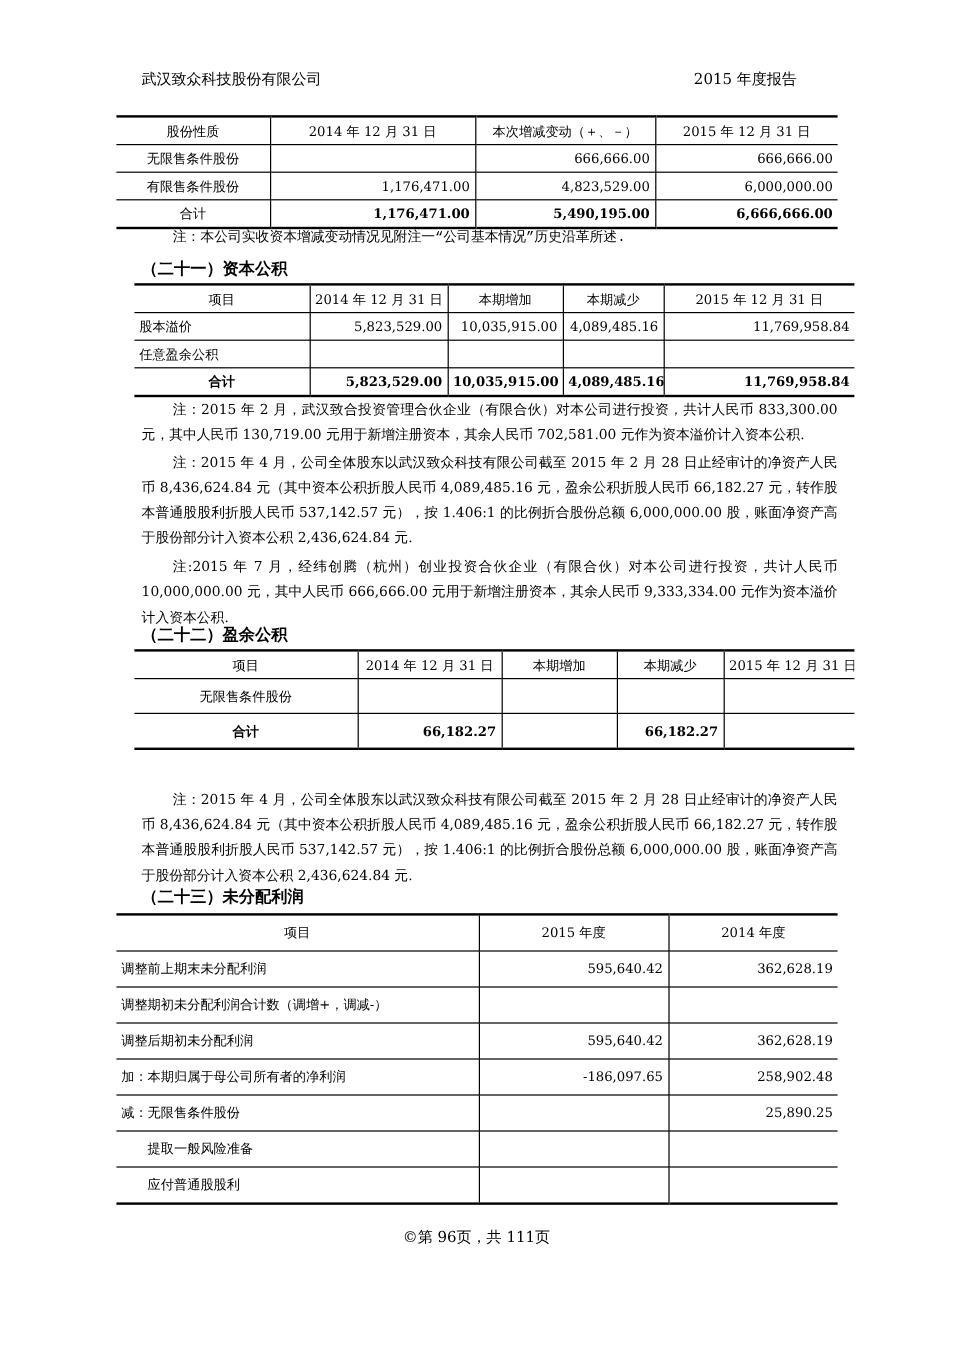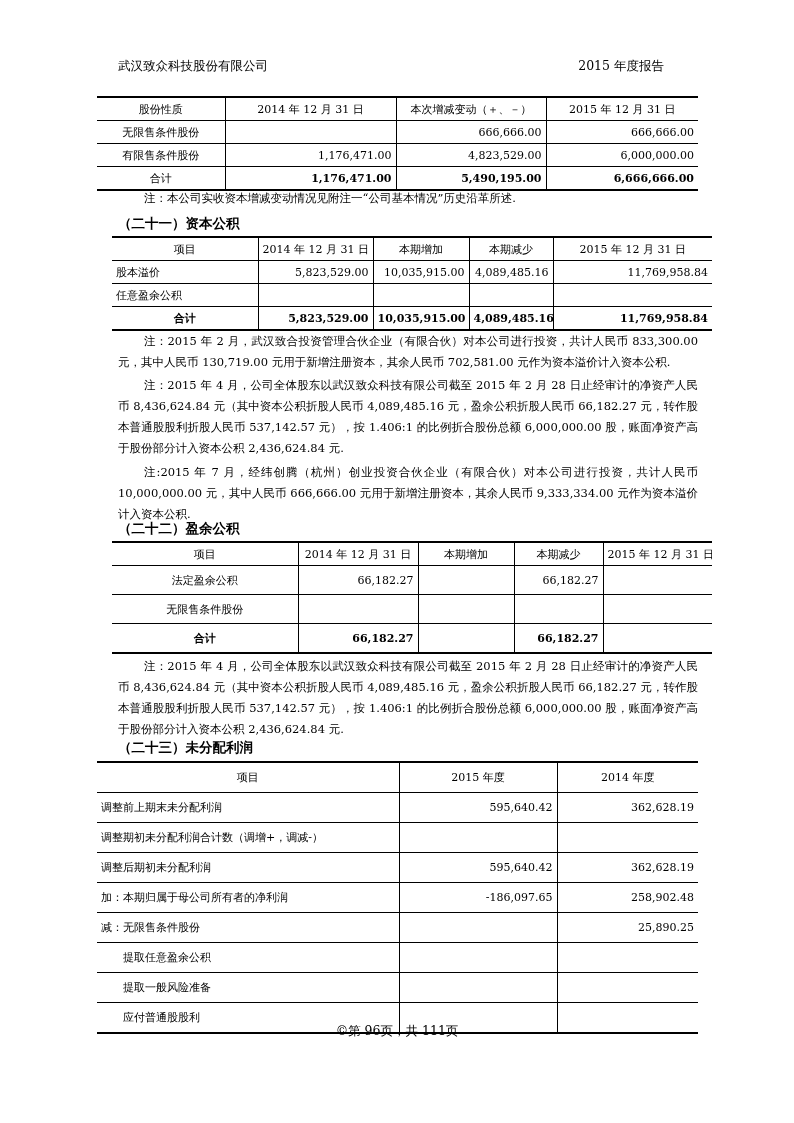--- a/index.html
+++ b/index.html
@@ -56,21 +56,21 @@
   </tr>
   <tr>
     <td class="c">合计</td>
     <td class="r b">1,176,471.00</td>
     <td class="r b">5,490,195.00</td>
     <td class="r b">6,666,666.00</td>
   </tr>
 </tbody>
   </table>
 
-<div class="note" style="top:188px;">注：本公司实收资本增减变动情况见附注一“公司基本情况”历史沿革所述.</div>
+<div class="note" style="top:188px;font-family:Liberation Mono, monospace;">注：本公司实收资本增减变动情况见附注一“公司基本情况”历史沿革所述.</div>
 
 <div class="section-title" style="top:215px;">（二十一）资本公积</div>
 
 <table class="abs" style="left:112px; top:236px; width:600px;">
   <colgroup>
       <col style="width:146px">
       <col style="width:115px">
       <col style="width:96px">
       <col style="width:84px">
       <col style="width:159px">
@@ -122,27 +122,20 @@
       <col style="width:109px">
     </colgroup>
   <tbody>
       <tr>
     <td class="c">项目</td>
     <td class="c">2014 年 12 月 31 日</td>
     <td class="c">本期增加</td>
     <td class="c">本期减少</td>
     <td class="c">2015 年 12 月 31 日</td>
   </tr>
-  <tr style="height:28px">
-    <td class="c" style="height:28px">法定盈余公积</td>
-    <td class="r">66,182.27</td>
-    <td class="r"></td>
-    <td class="r">66,182.27</td>
-    <td class="r"></td>
-  </tr>
   <tr>
     <td class="c" style="height:28px">无限售条件股份</td>
     <td class="r"></td>
     <td class="r"></td>
     <td class="r"></td>
     <td class="r"></td>
   </tr>
   <tr>
     <td class="c b" style="height:28px">合计</td>
     <td class="r b">66,182.27</td>
@@ -188,25 +181,20 @@
     <td style="height:29px">加：本期归属于母公司所有者的净利润</td>
     <td class="r">-186,097.65</td>
     <td class="r">258,902.48</td>
   </tr>
   <tr>
     <td style="height:29px">减：无限售条件股份</td>
     <td class="r"></td>
     <td class="r">25,890.25</td>
   </tr>
   <tr>
-    <td class="pad" style="height:29px">提取任意盈余公积</td>
-    <td class="r"></td>
-    <td class="r"></td>
-  </tr>
-  <tr>
     <td class="pad" style="height:29px">提取一般风险准备</td>
     <td class="r"></td>
     <td class="r"></td>
   </tr>
   <tr>
     <td class="pad" style="height:29px">应付普通股股利</td>
     <td class="r"></td>
     <td class="r"></td>
   </tr>
 </tbody>

